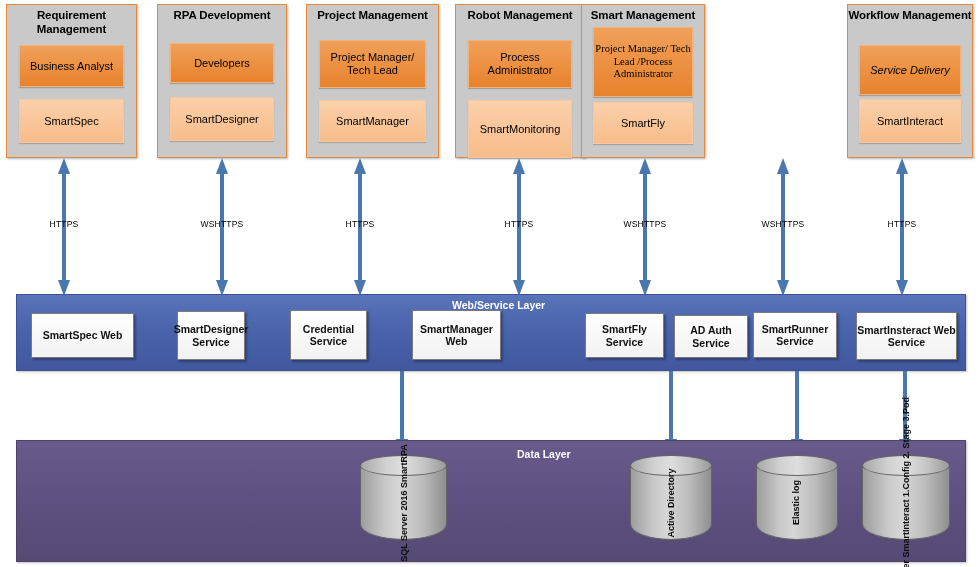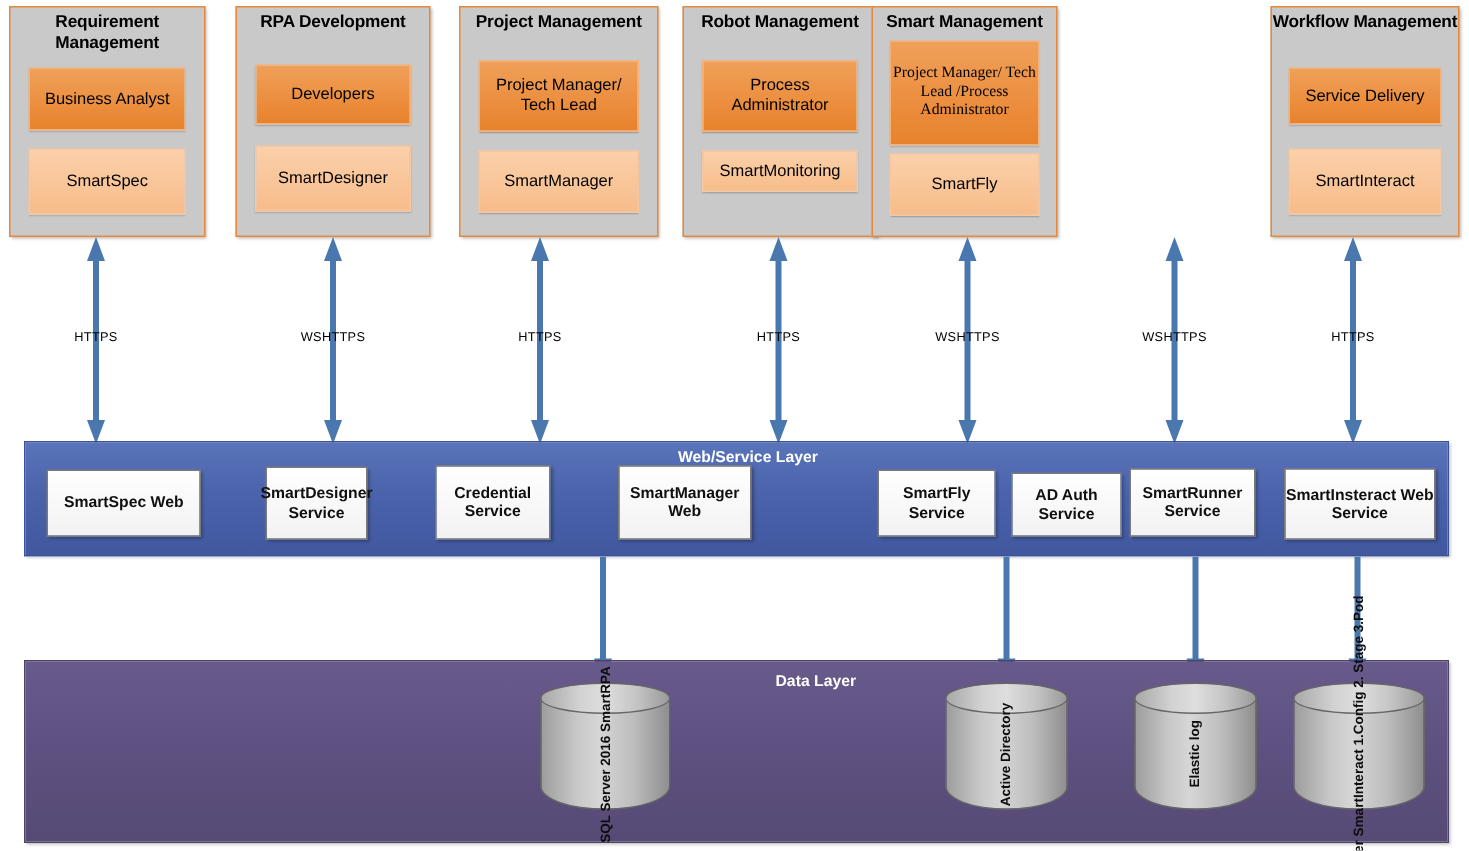--- a/index.html
+++ b/index.html
@@ -154,33 +154,33 @@
 
   <div class="group-box" style="left:306px;top:4px;width:133px;height:154px;">
     <div class="group-title">Project Management</div>
     <div class="actor-box" style="top:35px;height:48px;">Project Manager/ Tech Lead</div>
     <div class="product-box" style="top:95px;height:42px;">SmartManager</div>
   </div>
 
   <div class="group-box" style="left:455px;top:4px;width:130px;height:154px;">
     <div class="group-title">Robot Management</div>
     <div class="actor-box" style="top:35px;height:48px;">Process Administrator</div>
-    <div class="product-box" style="top:95px;height:28px;">SmartMonitoring</div>
+    <div class="product-box" style="top:95px;height:58px;">SmartMonitoring</div>
   </div>
 
   <div class="group-box" style="left:581px;top:4px;width:124px;height:154px;">
     <div class="group-title">Smart Management</div>
     <div class="actor-box" style="top:22px;height:70px;font-size:10.5px;line-height:12.5px;font-family:Liberation Serif, serif;">Project Manager/ Tech Lead /Process Administrator</div>
     <div class="product-box" style="top:97px;height:42px;">SmartFly</div>
   </div>
 
 
   <div class="group-box" style="left:847px;top:4px;width:126px;height:154px;">
     <div class="group-title">Workflow Management</div>
-    <div class="actor-box" style="top:40px;height:38px;">Service Delivery</div>
+    <div class="actor-box" style="top:40px;height:50px;font-style:italic;">Service Delivery</div>
     <div class="product-box" style="top:94px;height:44px;">SmartInteract</div>
   </div>
 
   <div class="conn" style="left:56px;top:158px;width:16px;height:138px;">
     <svg width="16" height="138" viewBox="0 0 16 138">
       <defs></defs>
       <path d="M8 0 L14 16 L10 16 L10 122 L14 122 L8 138 L2 122 L6 122 L6 16 L2 16 Z" fill="#4a77ad"></path>
     </svg>
   </div>
   <div class="conn-label" style="left:64px;top:219px;">HTTPS</div>

